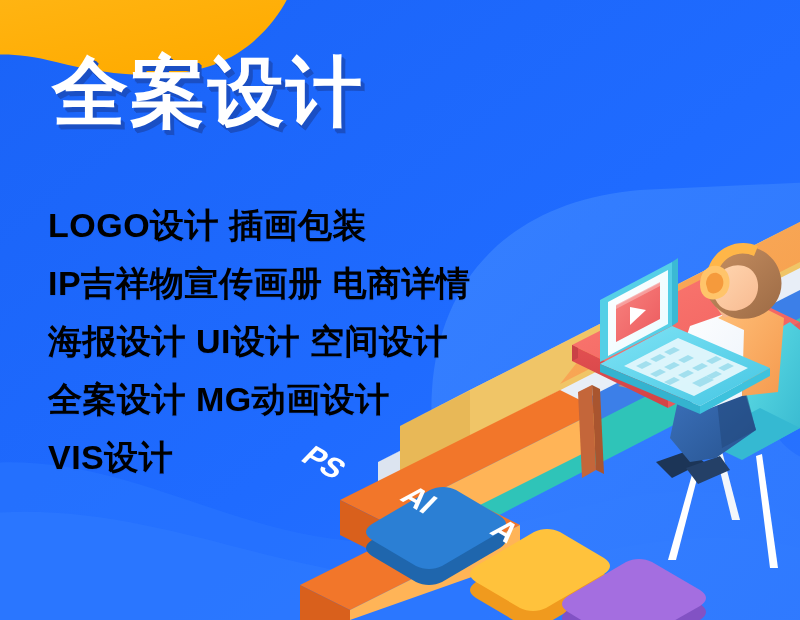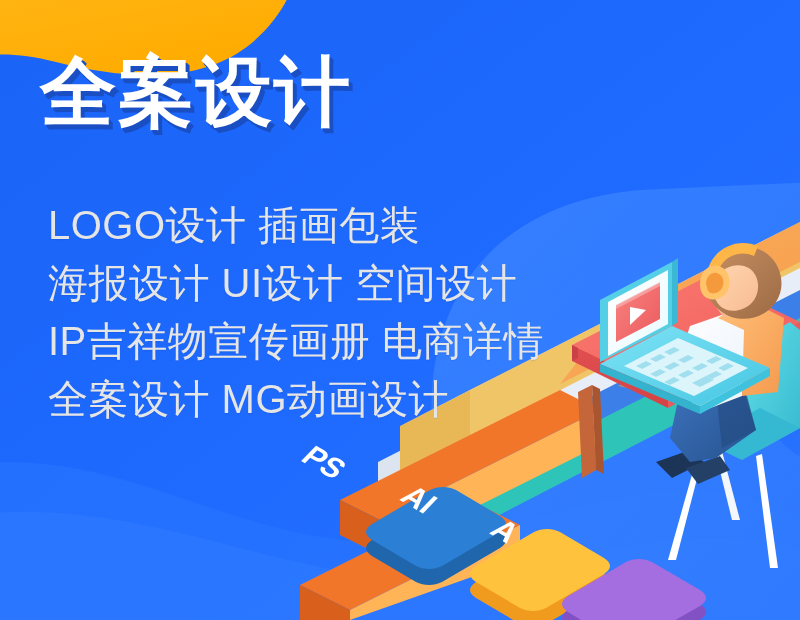--- a/index.html
+++ b/index.html
@@ -14,21 +14,21 @@
     width:800px; height:620px;
     overflow:hidden;
     background:#1f6bff;
   }
   .layer { position:absolute; inset:0; }
   svg.layer { display:block; width:800px; height:620px; }
 
   
   #title-block {
     position:absolute;
-    left:40px; top:54px;
+    left:52px; top:54px;
     z-index:20;
     font-family:Liberation Serif, serif;
   }
   #main-title {
     font-size:76px;
     font-weight:700;
     letter-spacing:2px;
     line-height:1.0;
     color:#ffffff;
     text-shadow:
@@ -38,23 +38,23 @@
     white-space:nowrap;
   }
 
   
   #service-list {
     position:absolute;
     left:48px; top:196px;
     z-index:20;
   }
   .service-line {
-    color:#e5e5e5;
-    font-size:40px;
-    font-weight:400;
+    color:#000000;
+    font-size:34px;
+    font-weight:700;
     line-height:58px;
     letter-spacing:0.5px;
     white-space:nowrap;
     text-shadow:0 1px 1px rgba(10,50,140,.12);
   }
 </style>
 </head>
 <body>
 
 <div id="poster">
@@ -289,18 +289,19 @@
 
     </g>
   </svg>
 
   <div id="title-block">
     <div id="main-title">全案设计</div>
   </div>
 
   <div id="service-list">
     <div class="service-line">LOGO设计 插画包装</div>
+    <div class="service-line">IP吉祥物宣传画册  电商详情</div>
     <div class="service-line">海报设计  UI设计  空间设计</div>
-    <div class="service-line">IP吉祥物宣传画册  电商详情</div>
     <div class="service-line">全案设计  MG动画设计</div>
+    <div class="service-line">VIS设计</div>
   </div>
 
 </div>
 
 </body></html>

